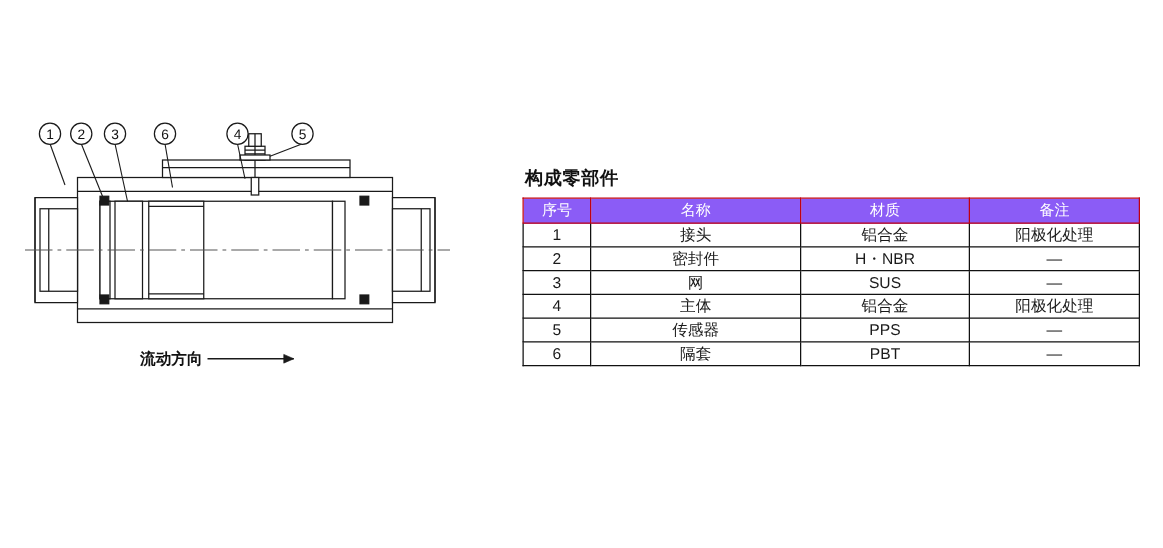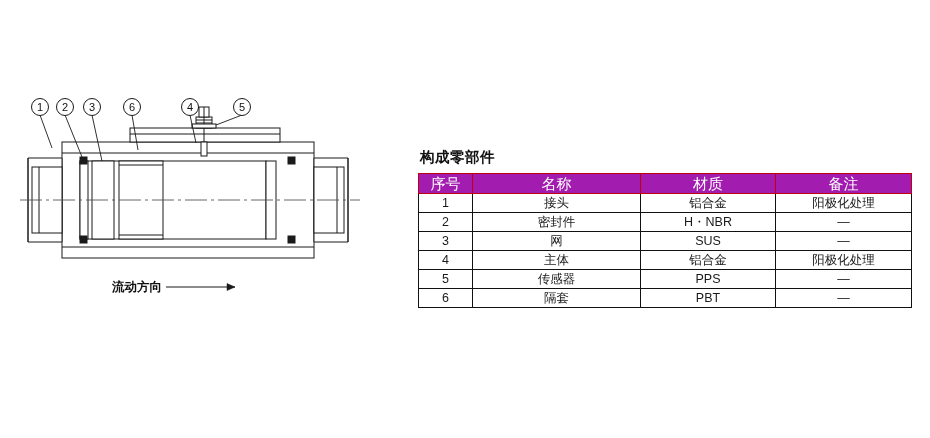--- a/index.html
+++ b/index.html
@@ -29,21 +29,21 @@
     top: 95px;
     width: 380px;
     height: 215px;
   }
   #diagram svg { display: block; }
 
   
   #table-panel {
     position: absolute;
     left: 418px;
-    top: 148px;
+    top: 133px;
     width: 493px;
   }
   #table-title {
     font-size: 14.5px;
     font-weight: bold;
     color: #111;
     margin: 0 0 6px 2px;
     letter-spacing: 0.5px;
   }
   table.parts {
@@ -55,27 +55,27 @@
   table.parts th, table.parts td {
     border: 1px solid #111;
     text-align: center;
     vertical-align: middle;
     padding: 0;
     height: 18px;
     line-height: 18px;
     white-space: nowrap;
   }
   table.parts thead th {
-    background: #a21caf;
+    background: #8b5cf6;
     color: #ffffff;
     font-weight: normal;
     border-color: #c00010;
     height: 19px;
     line-height: 19px;
-    font-size: 15px;
+    font-size: 12px;
   }
   table.parts thead th:first-child { border-left-color: #c00010; }
   col.c-no   { width: 54px; }
   col.c-name { width: 168px; }
   col.c-mat  { width: 135px; }
   col.c-note { width: 136px; }
   .cal-num {
     font-size: 11px;
     font-family: "Liberation Sans", "DejaVu Sans", sans-serif;
   }

